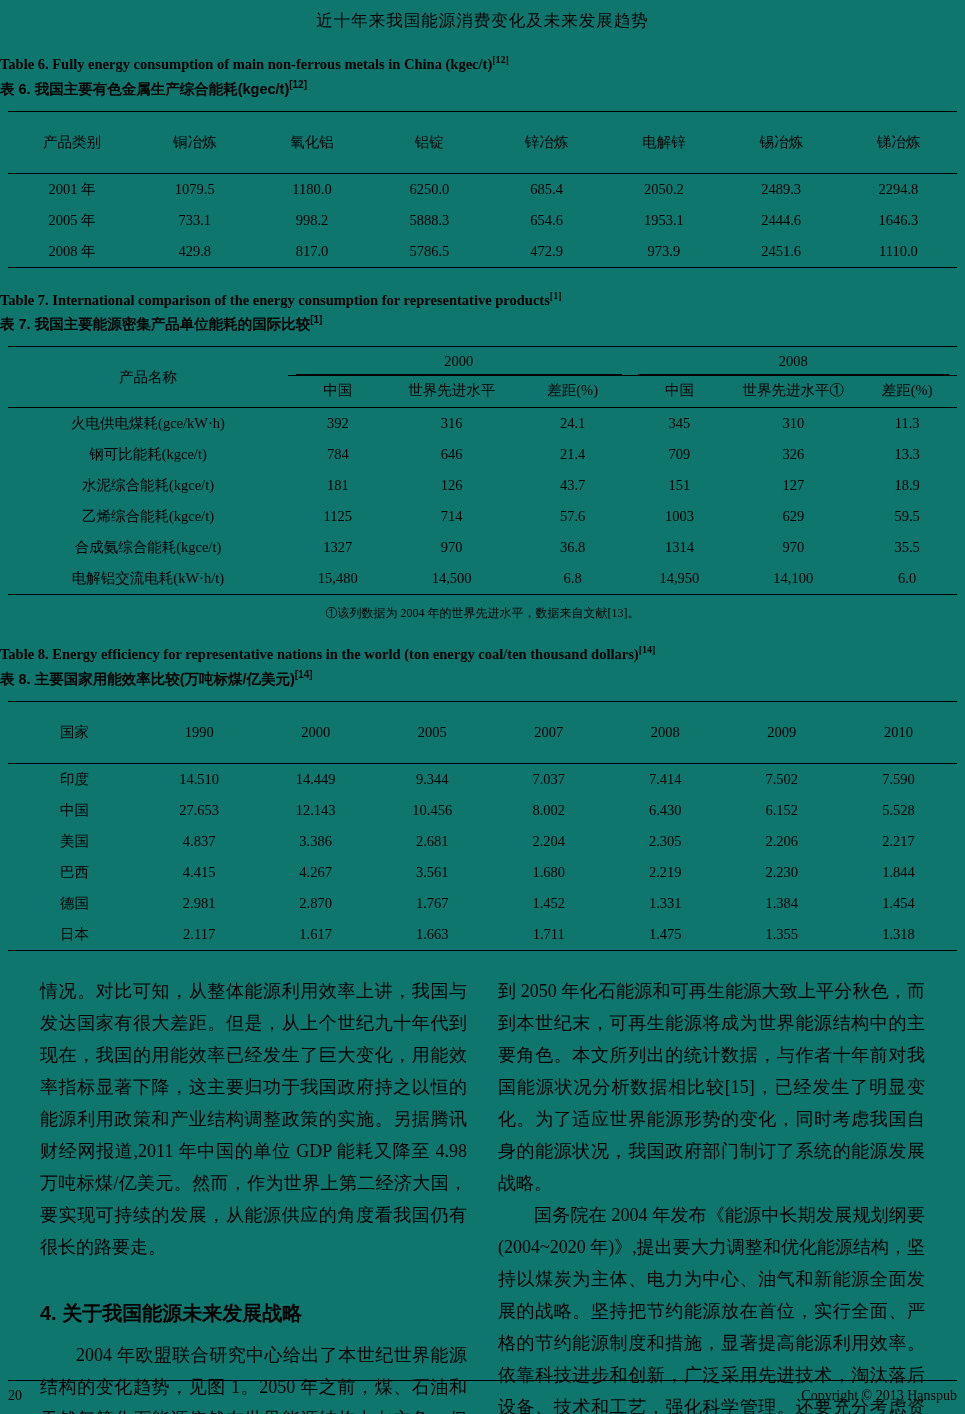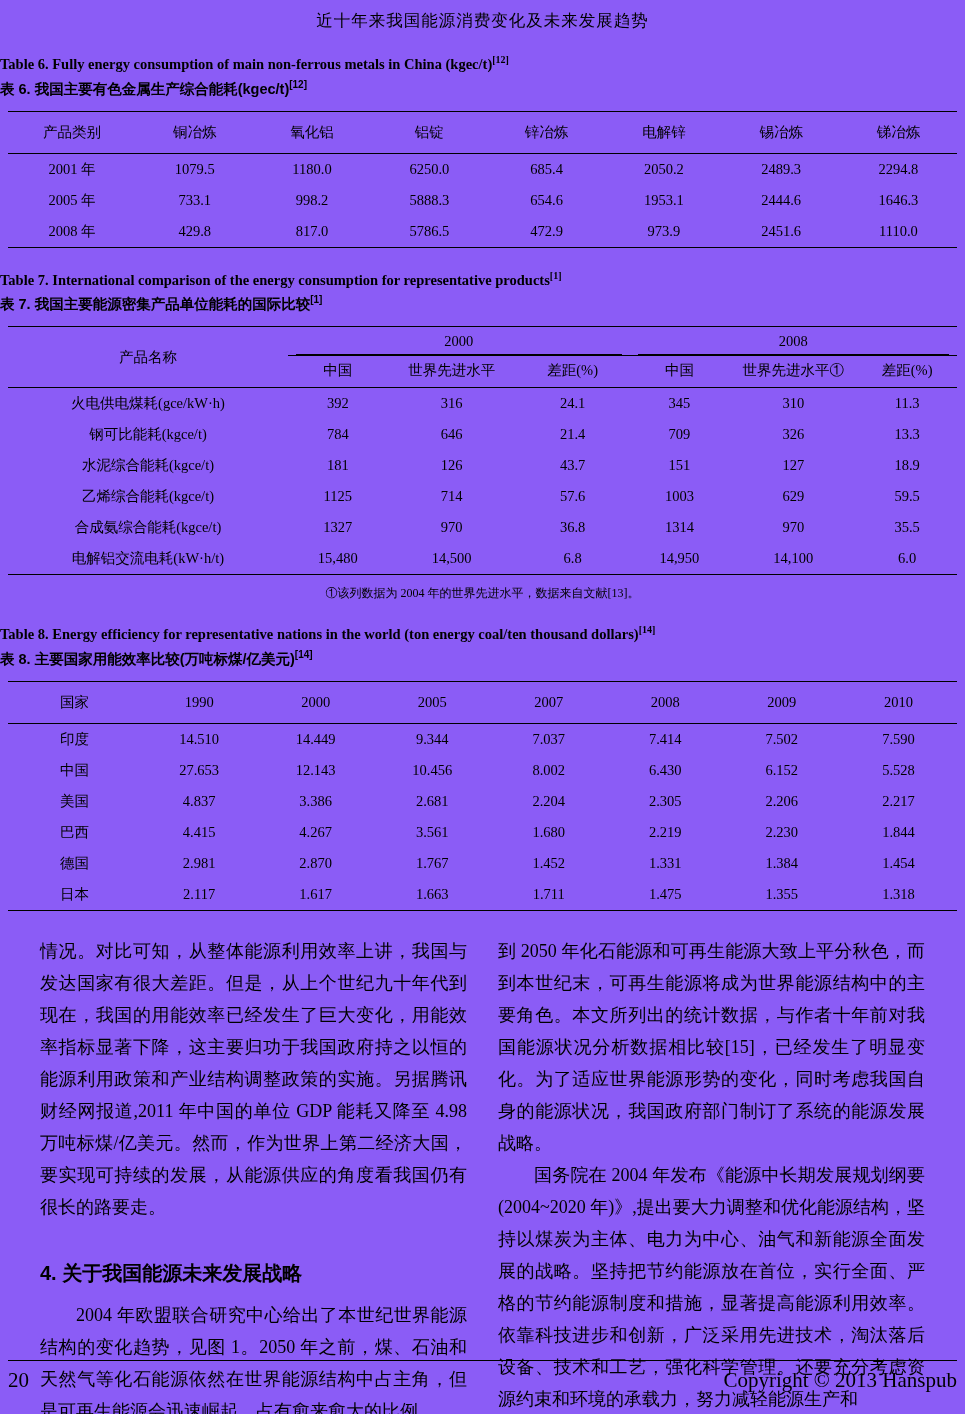--- a/index.html
+++ b/index.html
@@ -1,39 +1,39 @@
 <!DOCTYPE html>
 <html><head>
 <meta charset="utf-8">
 <title>Paper Page</title>
 <style>
   * { box-sizing: border-box; }
   html, body { margin: 0; padding: 0; background: #ffffff; }
   .page {
     width: 965px; height: 1414px; margin: 0 auto; position: relative;
-    background: #8b5cf6; color: #000; overflow: hidden;
+    background: #0f766e; color: #000; overflow: hidden;
     font-family: "Liberation Serif", "DejaVu Serif", serif;
   }
   .doc-title {
     text-align: center; font-size: 16.5px; padding-top: 10px; letter-spacing: 1px;
   }
   .caption { text-align: left; font-weight: bold; }
   .caption-en { font-size: 14.5px; margin-top: 22px; }
   .caption-zh { font-size: 14.5px; margin-top: 6px; font-family: "Liberation Sans", "DejaVu Sans", sans-serif; }
   .caption sup { font-size: 10px; }
 
   table {
     border-collapse: collapse; table-layout: fixed;
     width: 949px; margin: 12px auto 0;
     font-size: 14.5px;
   }
   th { font-weight: normal; text-align: center; }
   td { text-align: center; }
   .data-table { border-top: 1.3px solid #000; border-bottom: 1.3px solid #000; }
-  .data-table thead th { border-bottom: 1px solid #000; padding: 11px 4px; }
+  .data-table thead th { border-bottom: 1px solid #000; padding: 21px 4px; }
   .data-table td { padding: 6px 4px; }
 
   
   .t7 thead tr.sub-row th { border-bottom: 1px solid #000; padding: 5px 4px 7px; }
   .t7 th.product-col { border-bottom: 1px solid #000; padding: 5px 4px; }
   .t7 th.group-col { padding: 6px 8px 0; }
   .t7 th.group-col .group-inner { border-bottom: 1px solid #000; padding-bottom: 4px; }
 
   .footnote { font-size: 12px; margin: 10px 8px 0; text-align: center; }
 
@@ -43,23 +43,23 @@
   }
   .body-col { flex: 1; min-width: 0; }
   .body-col p { margin: 0; }
   .body-col p.indent { text-indent: 2em; }
   .section-heading {
     font-size: 20px; font-weight: bold; text-align: left;
     font-family: "Liberation Sans", "DejaVu Sans", sans-serif;
     margin: 36px 0 12px; line-height: 28px;
   }
   .footer {
-    position: absolute; left: 8px; right: 8px; bottom: 21px;
+    position: absolute; left: 8px; right: 8px; bottom: 10px;
     border-top: 1px solid #000; padding-top: 7px;
-    display: flex; justify-content: space-between; font-size: 21px;
+    display: flex; justify-content: space-between; font-size: 14px;
   }
 </style>
 </head>
 <body>
 
 <div class="page">
 
   <div class="doc-title">近十年来我国能源消费变化及未来发展趋势</div>
 
   <div class="caption caption-en">

